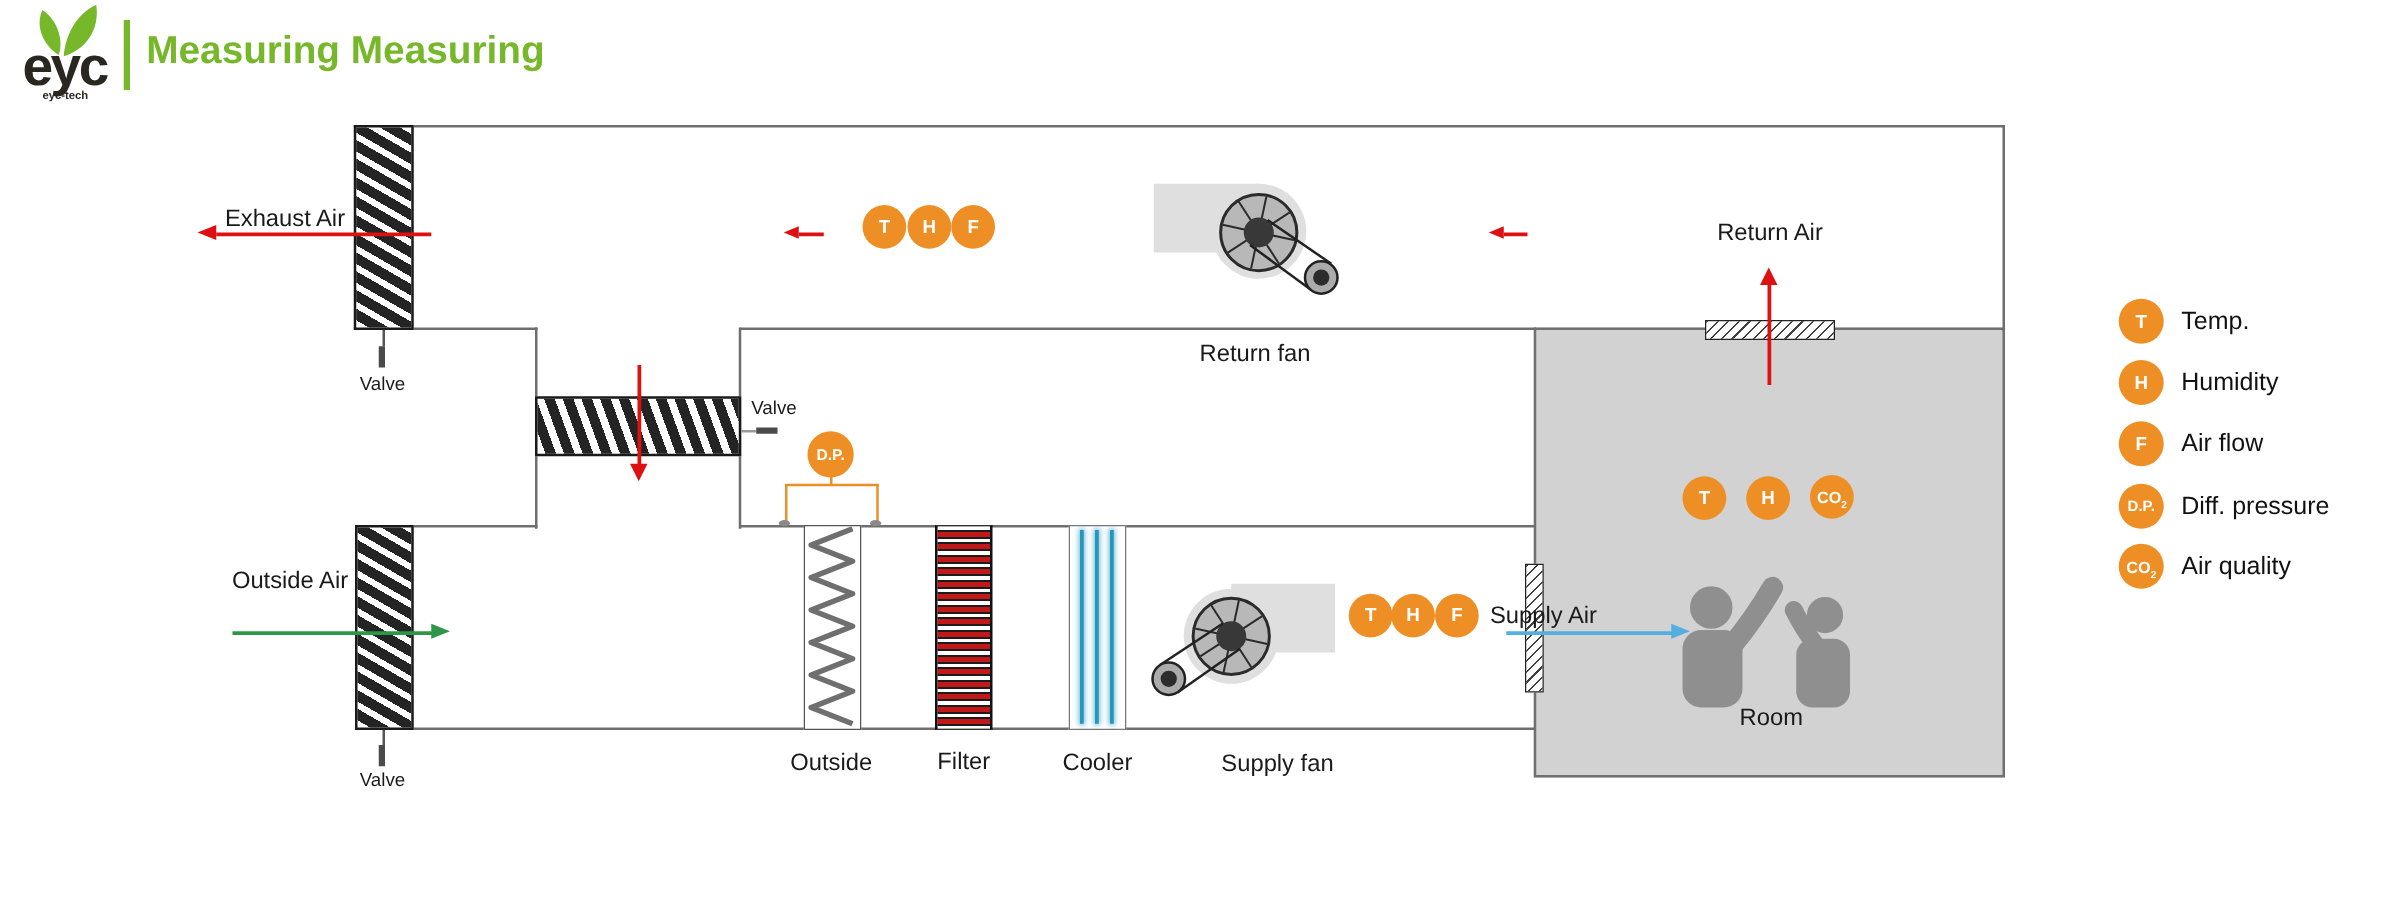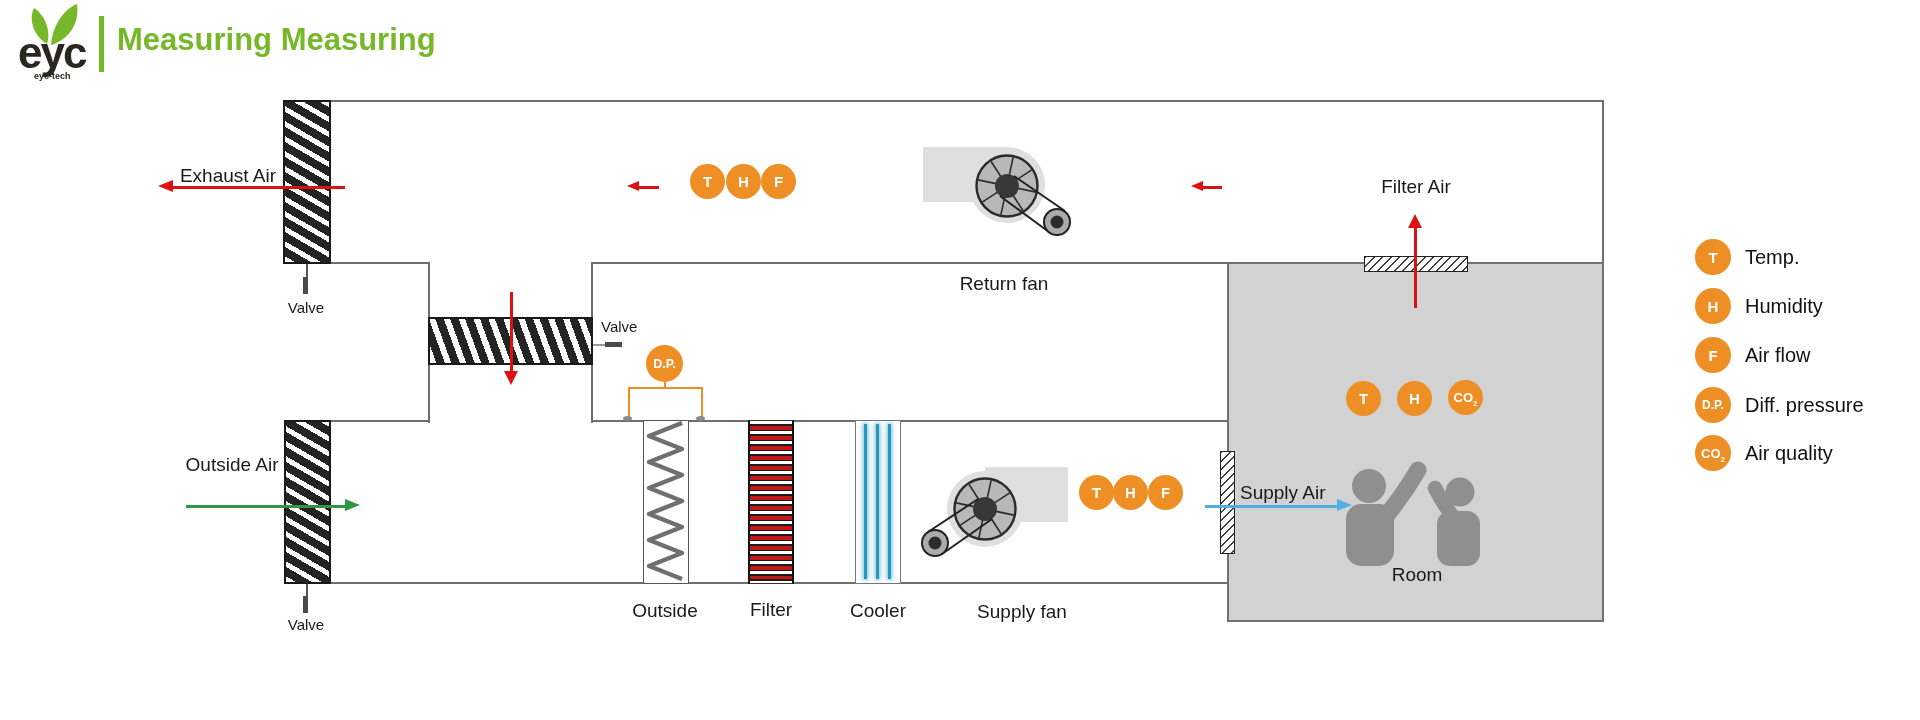--- a/index.html
+++ b/index.html
@@ -233,25 +233,25 @@
     </div>
   <div class="badge" style="left:1148px;top:475px">
       <span>F</span>
     </div>
 
   <div class="grille" style="left:1220px;top:451px;width:15px;height:103px"></div>
   <div class="grille" style="left:1364px;top:256px;width:104px;height:16px"></div>
 
   <div class="arr arr-line-blue" style="left:1205px;top:505px;width:133px;height:2.5px"></div>
   <div class="head head-right-blue" style="left:1337px;top:499px"></div>
-  <div class="lbl" style="left:1240px;top:482px;text-align:left">Supply Air</div>
+  <div class="lbl" style="left:1192px;top:482px;text-align:left">Supply Air</div>
 
   <div class="arr arr-line-red" style="left:1414px;top:228px;width:2.5px;height:80px"></div>
   <div class="head head-up-red" style="left:1408px;top:214px"></div>
-  <div class="lbl" style="left:1370px;top:176px;width:92px">Filter Air</div>
+  <div class="lbl" style="left:1370px;top:176px;width:92px">Return Air</div>
 
   <div class="badge" style="left:1346px;top:381px">
       <span>T</span>
     </div>
   <div class="badge" style="left:1397px;top:381px">
       <span>H</span>
     </div>
   <div class="badge co2" style="left:1448px;top:380px">
     <span>CO</span>
       <span class="sub">2</span>

